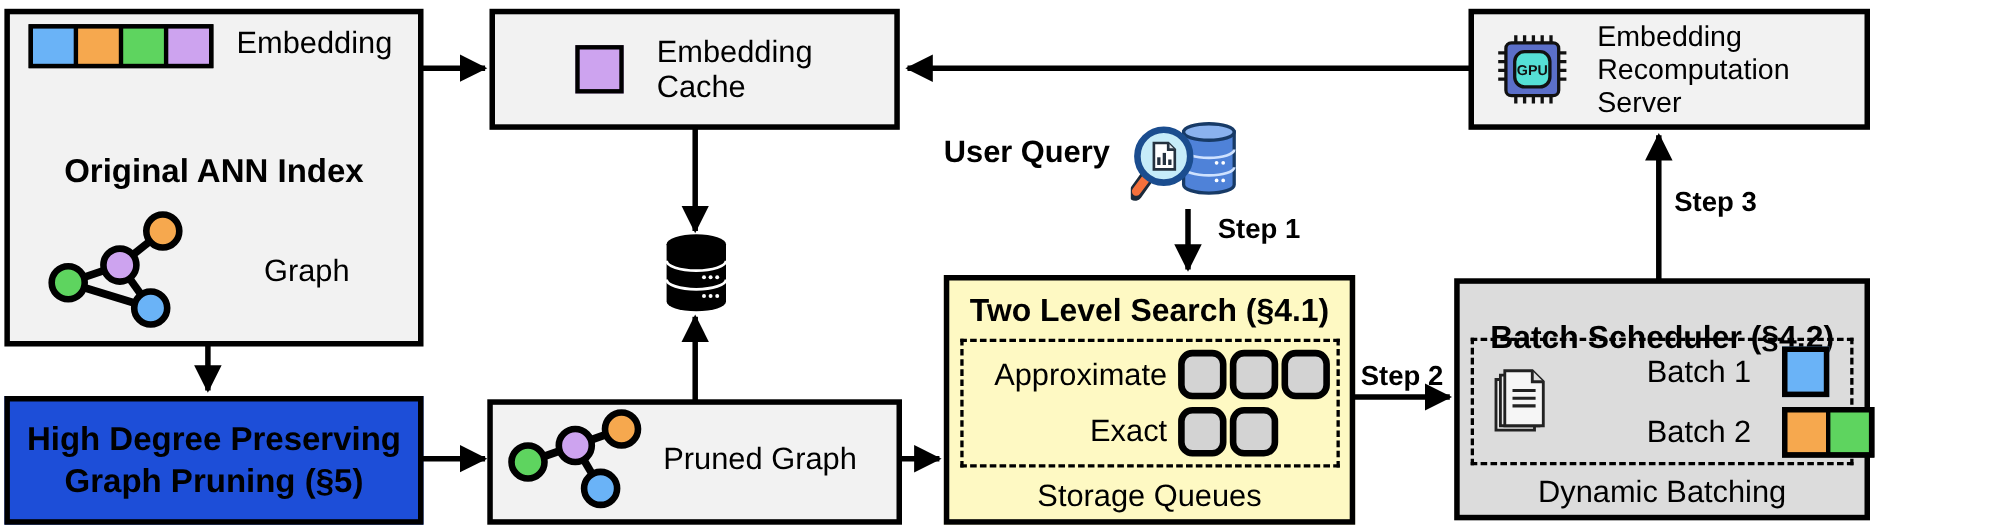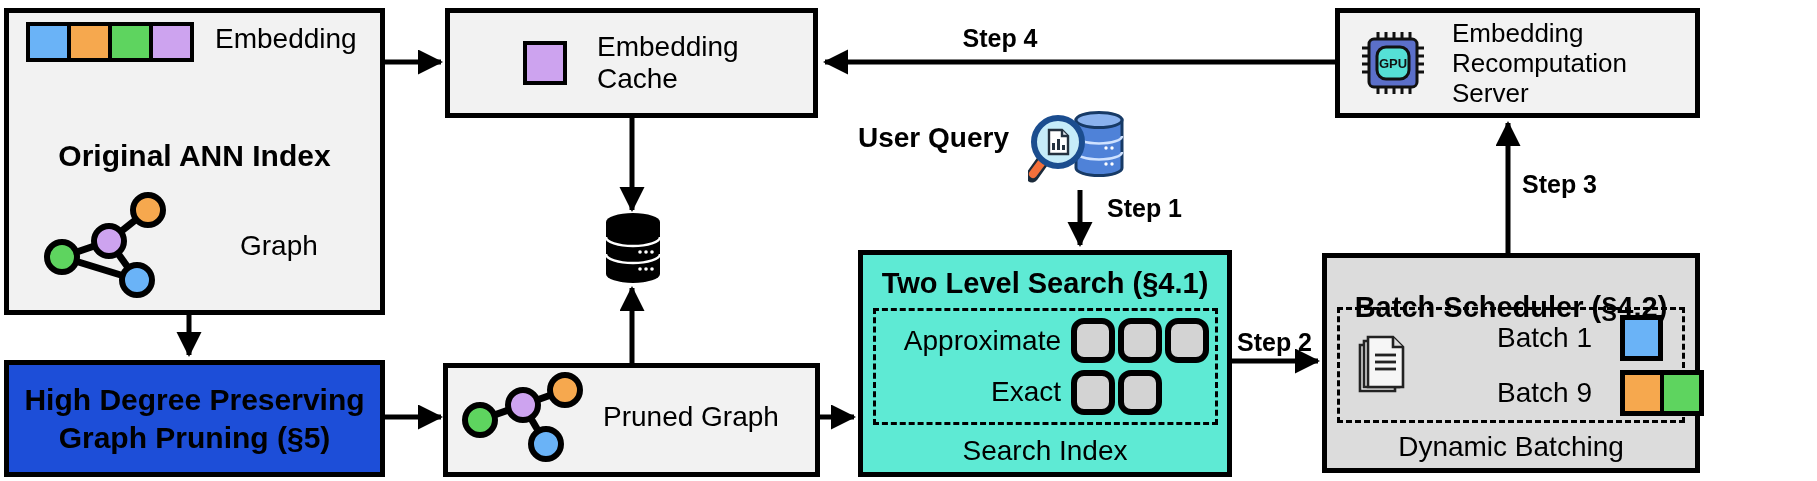--- a/index.html
+++ b/index.html
@@ -169,36 +169,36 @@
         <path d="M21,24 h13 l6,6 v18 h-19 Z" fill="#ffffff" stroke="#24313f" stroke-width="2.4"></path>
         <path d="M34,24 v6 h6" fill="#dfe8ef" stroke="#24313f" stroke-width="2.4"></path>
         <rect x="24" y="37" width="3" height="7" fill="#24313f"></rect>
         <rect x="29" y="33" width="3" height="11" fill="#24313f"></rect>
         <rect x="34" y="39" width="3" height="5" fill="#24313f"></rect>
       </g>
     </g>
   </svg>
   <div class="step-label" style="left:1107px;top:194px;">Step 1</div>
 
-  <div class="box" id="two-level" style="background-color: #5eead4;">
+  <div class="box" id="two-level" style="background-color: #fef9c3;">
     <div class="tls-title">Two Level Search (§4.1)</div>
     <div class="tls-dashed">
       <div class="tls-row-label">Approximate</div>
       <div class="queue-row">
         <div class="queue-slot" style="background-color: rgb(211, 211, 211);"></div>
         <div class="queue-slot" style="background-color: rgb(211, 211, 211);"></div>
         <div class="queue-slot" style="background-color: rgb(211, 211, 211);"></div>
       </div>
       <div class="tls-row-label">Exact</div>
       <div class="queue-row">
         <div class="queue-slot" style="background-color: rgb(211, 211, 211);"></div>
         <div class="queue-slot" style="background-color: rgb(211, 211, 211);"></div>
       </div>
     </div>
-    <div class="box-caption">Search Index</div>
+    <div class="box-caption">Storage Queues</div>
   </div>
   <div class="step-label" style="left:1237px;top:328px;">Step 2</div>
 
   <div class="box" id="batch-sched" style="background-color: rgb(220, 220, 220);">
     <div class="bs-title">Batch Scheduler (§4.2)</div>
     <div class="bs-dashed">
       <svg class="docs-icon" width="58" height="68" viewBox="0 0 58 68">
         <g fill="#ececec" stroke="#222" stroke-width="2.6">
           <path d="M8,14 h26 l9,9 v37 h-35 Z"></path>
           <path d="M12,10 h26 l9,9 v37 h-35 Z"></path>
@@ -206,21 +206,21 @@
         <path d="M16,6 h25 l10,10 v40 h-35 Z" fill="#f6f6f6" stroke="#222" stroke-width="2.6"></path>
         <path d="M41,6 v10 h10" fill="#ddd" stroke="#222" stroke-width="2.6"></path>
         <g stroke="#222" stroke-width="2.8">
           <line x1="23" y1="24" x2="44" y2="24"></line>
           <line x1="23" y1="31" x2="44" y2="31"></line>
           <line x1="23" y1="38" x2="44" y2="38"></line>
         </g>
       </svg>
       <div class="bs-row-label">Batch 1</div>
       <div class="batch-single" style="background-color: rgb(106, 179, 247);"></div>
-      <div class="bs-row-label">Batch 9</div>
+      <div class="bs-row-label">Batch 2</div>
       <div class="batch-double">
         <div class="batch-cell" style="background-color: rgb(246, 168, 78);"></div>
         <div class="batch-cell" style="background-color: rgb(94, 212, 95);"></div>
       </div>
     </div>
     <div class="box-caption">Dynamic Batching</div>
   </div>
   <div class="step-label" style="left:1522px;top:170px;">Step 3</div>
 
   <div class="box" id="recomp" style="background-color: rgb(242, 242, 242);">
@@ -248,21 +248,20 @@
       <rect x="9" y="9" width="48" height="48" rx="5" fill="#5b6fc9" stroke="#111" stroke-width="3"></rect>
       <rect x="17" y="17" width="32" height="32" rx="9" fill="#55e0d6" stroke="#111" stroke-width="3"></rect>
       <text x="33" y="38" text-anchor="middle" font-size="13" font-weight="bold" fill="#111">GPU</text>
     </svg>
     <div class="recomp-text">
       <div>Embedding</div>
       <div>Recomputation</div>
       <div>Server</div>
     </div>
   </div>
-  <div class="step-label" style="left:930px;top:24px;width:140px;text-align:center;">Step 4</div>
 
   <div class="box" id="high-degree" style="background-color: #1d4ed8;">
     <div>High Degree Preserving</div>
     <div>Graph Pruning (§5)</div>
   </div>
 
   <div class="box" id="pruned" style="background-color: rgb(242, 242, 242); padding-left: 20px;">
     <svg class="pruned-svg" width="160" height="104" viewBox="0 0 160 104">
       <g stroke="#000" stroke-width="7">
         <line x1="65" y1="35" x2="107" y2="20"></line>

